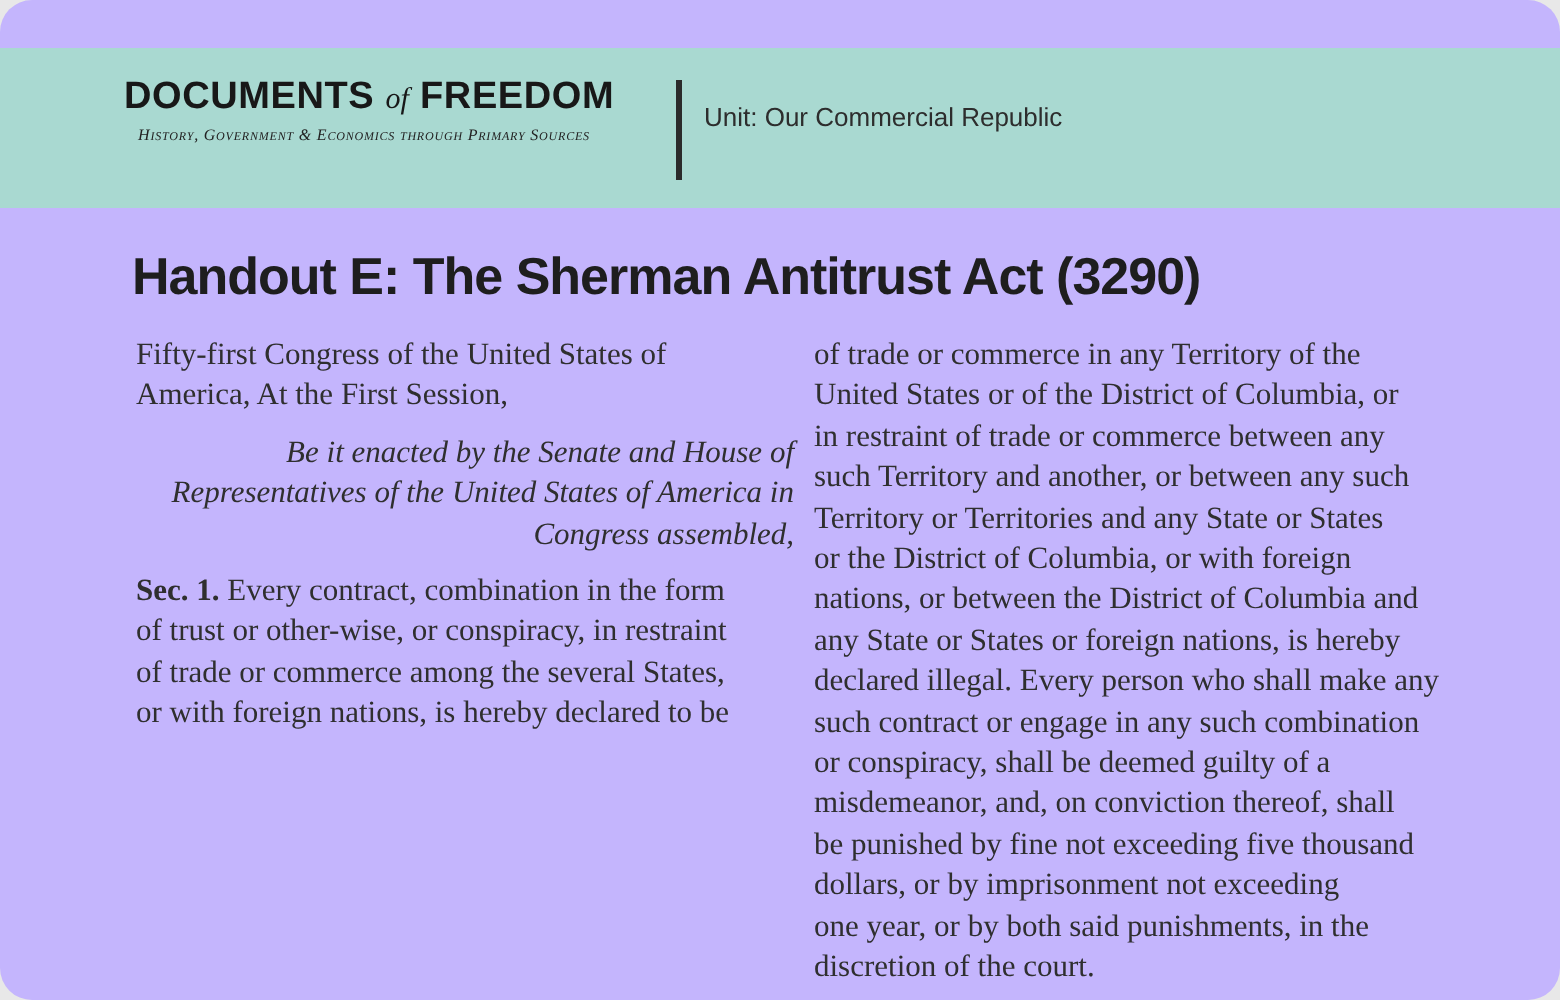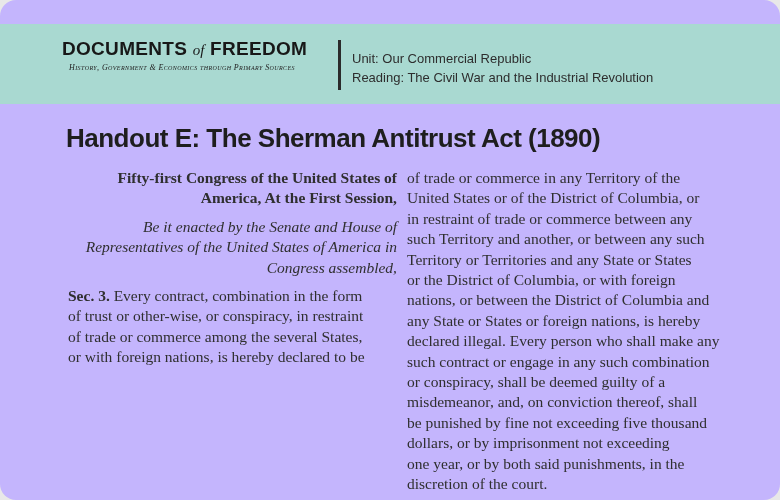--- a/index.html
+++ b/index.html
@@ -92,21 +92,21 @@
     gap: 10px;
   }
   .doc-col {
     width: 329px;
     font-size: 15.5px;
     line-height: 20.4px;
     color: #2f2f2f;
   }
   .doc-col p { margin: 0 0 8px 0; white-space: nowrap; }
   .doc-col p:last-child { margin-bottom: 0; }
-  .p-bold   { font-weight: 700; text-align: right; }
+  .p-bold   { font-weight: 400; }
   .p-italic { font-style: italic; text-align: right; }
   .sec-label { font-weight: 700; }
 </style>
 </head>
 <body>
 
 <div class="page">
 
   <div class="header-band" style="background: rgb(169, 217, 209);">
 
@@ -116,33 +116,32 @@
         <span class="logo-of">of</span>
         <span>FREEDOM</span>
       </div>
       <div class="logo-tagline">History, Government &amp; Economics through Primary Sources</div>
     </div>
 
     <div class="header-divider" style="background: rgb(43, 43, 43);"></div>
 
     <div class="header-info">
       <div>Unit: Our Commercial Republic</div>
-      <div>Reading: The Civil War and the Industrial Revolution</div>
     </div>
   </div>
 
-  <h1 class="page-title">Handout E: The Sherman Antitrust Act (1890)</h1>
+  <h1 class="page-title">Handout E: The Sherman Antitrust Act (3290)</h1>
 
   <div class="doc-columns">
 
     <div class="doc-col">
       <p class="p-bold">Fifty-first Congress of the United States of<br>America, At the First Session,</p>
       <p class="p-italic">Be it enacted by the Senate and House of<br>Representatives of the United States of America in<br>Congress assembled,</p>
       <p>
-        <span class="sec-label">Sec. 3.</span><span> Every contract, combination in the form<br>of trust or other-wise, or conspiracy, in restraint<br>of trade or commerce among the several States,<br>or with foreign nations, is hereby declared to be</span>
+        <span class="sec-label">Sec. 1.</span><span> Every contract, combination in the form<br>of trust or other-wise, or conspiracy, in restraint<br>of trade or commerce among the several States,<br>or with foreign nations, is hereby declared to be</span>
       </p>
     </div>
 
     <div class="doc-col">
       <p>of trade or commerce in any Territory of the<br>United States or of the District of Columbia, or<br>in restraint of trade or commerce between any<br>such Territory and another, or between any such<br>Territory or Territories and any State or States<br>or the District of Columbia, or with foreign<br>nations, or between the District of Columbia and<br>any State or States or foreign nations, is hereby<br>declared illegal. Every person who shall make any<br>such contract or engage in any such combination<br>or conspiracy, shall be deemed guilty of a<br>misdemeanor, and, on conviction thereof, shall<br>be punished by fine not exceeding five thousand<br>dollars, or by imprisonment not exceeding<br>one year, or by both said punishments, in the<br>discretion of the court.</p>
     </div>
 
   </div>
 </div>
 

